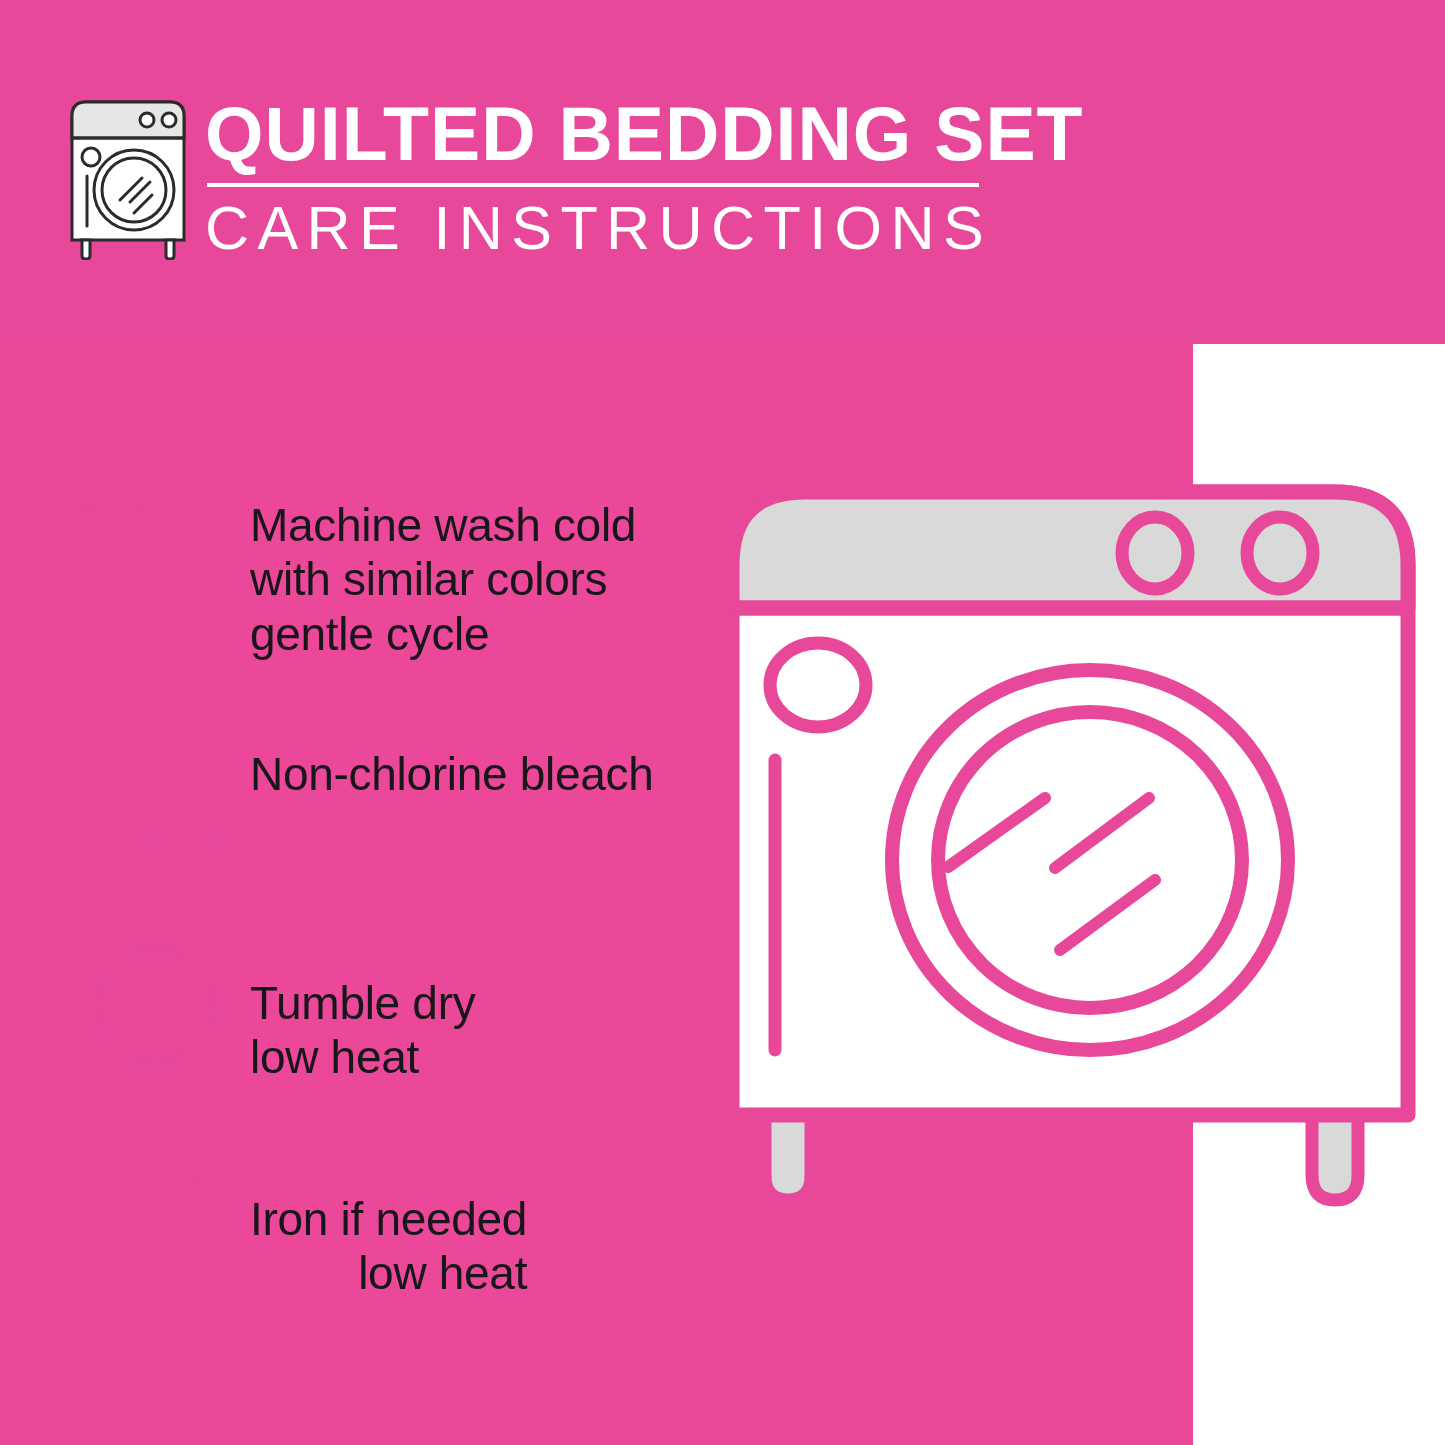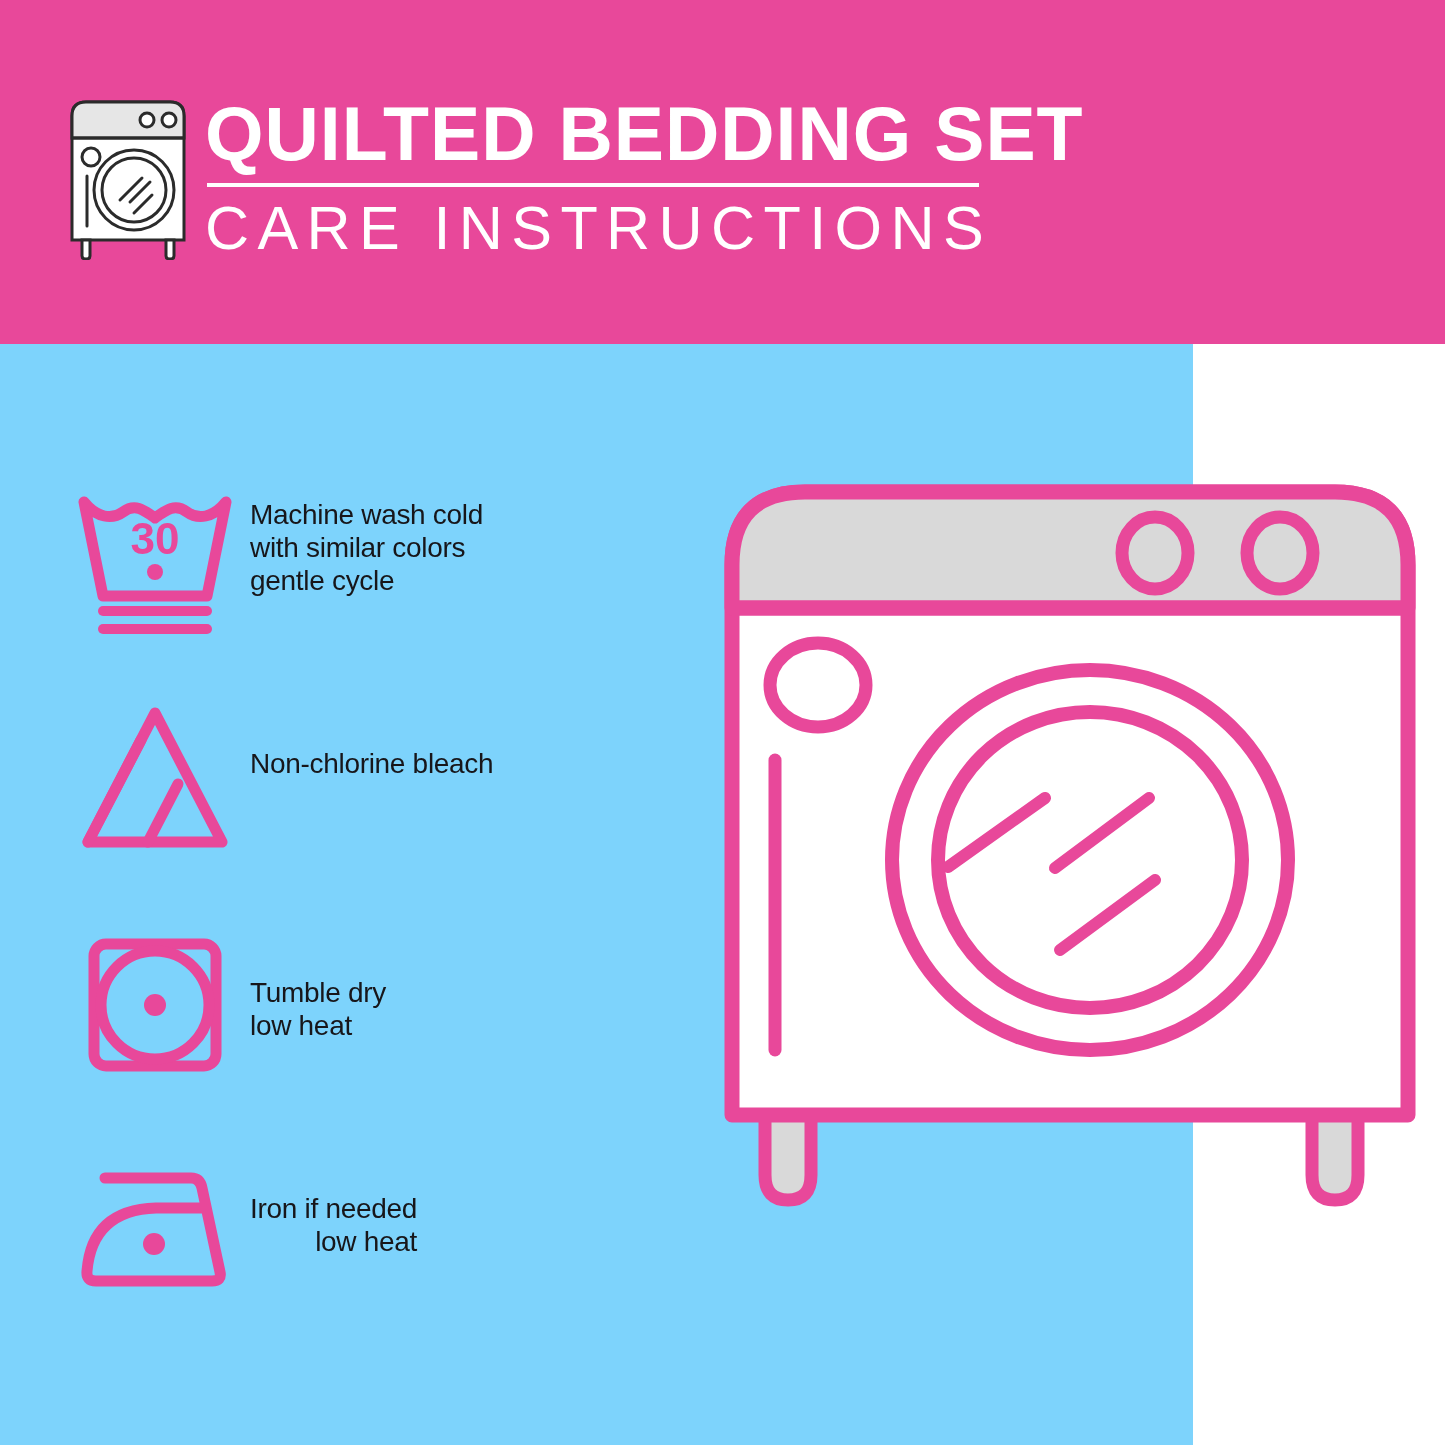--- a/index.html
+++ b/index.html
@@ -7,21 +7,21 @@
     width: 1445px;
     height: 1445px;
     background: #ffffff;
     font-family: "Liberation Sans", sans-serif;
     overflow: hidden;
   }
   .page {
     position: relative;
     width: 1193px;
     height: 1445px;
-    background: #7dd3fc;
+    background: #ec4899;
   }
 
   
   .header {
     position: absolute;
     left: 0; top: 0;
     width: 1445px;
     height: 344px;
     background: #e8489a;
     display: flex;
@@ -83,21 +83,21 @@
   }
   .care-row .sym {
     width: 190px;
     flex: 0 0 190px;
     display: flex;
     align-items: center;
     justify-content: center;
   }
   .care-row .txt {
     color: #17161a;
-    font-size: 28px;
+    font-size: 46px;
     line-height: 1.18;
     padding-top: 2px;
     letter-spacing: -0.3px;
   }
   .care-row .txt div { white-space: nowrap; }
 
   #row-wash   { top: 140px; }
   #row-bleach { top: 355px; }
   #row-dry    { top: 580px; }
   #row-iron   { top: 800px; }

